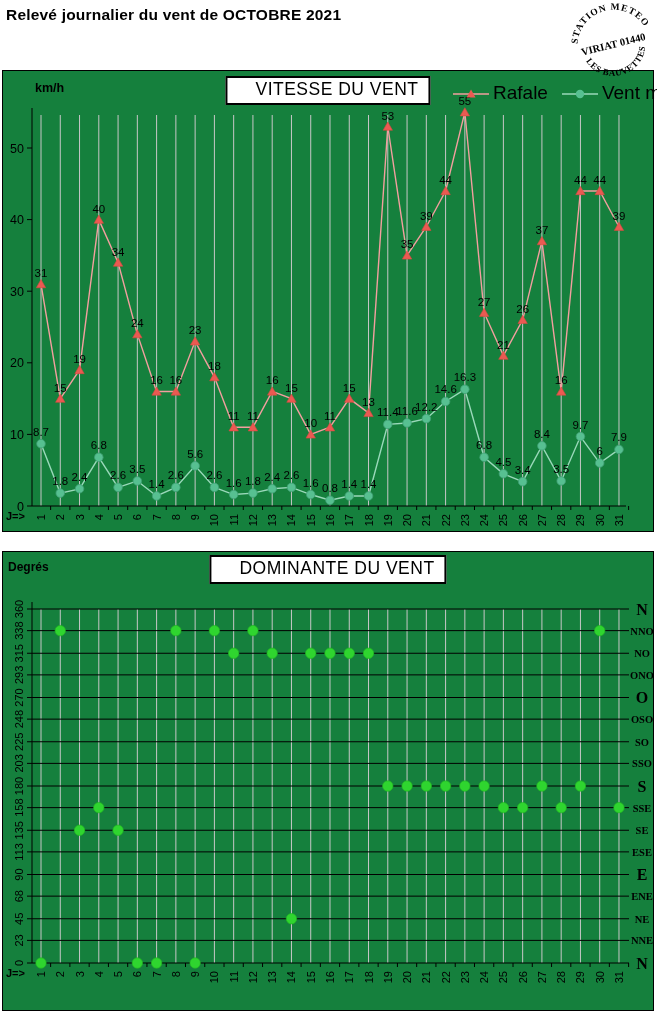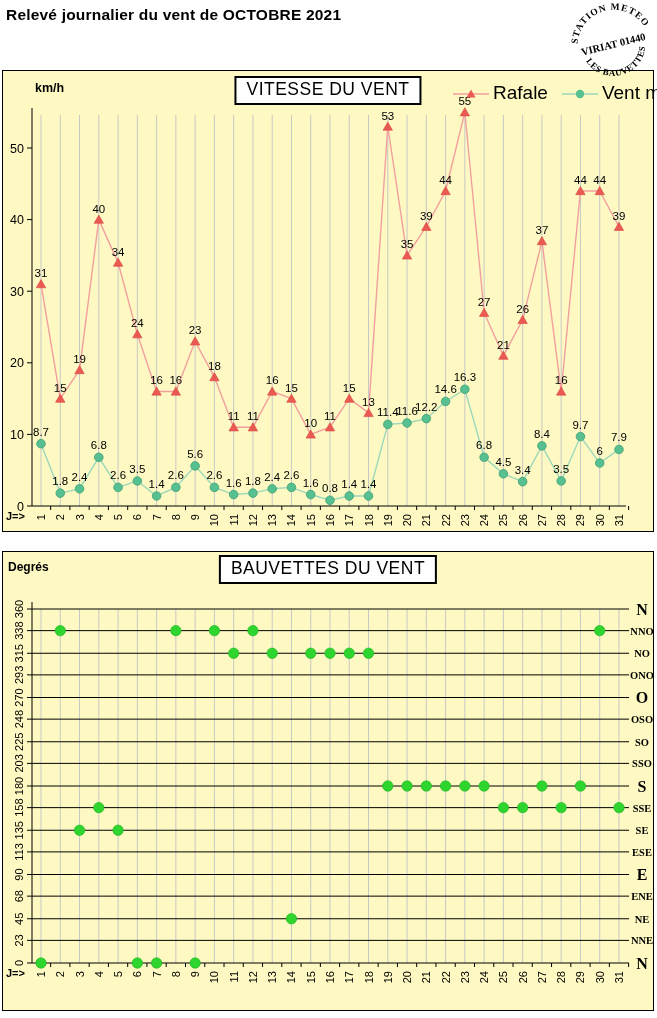--- a/index.html
+++ b/index.html
@@ -2,30 +2,30 @@
 <html><head>
 <meta charset="utf-8">
 <style>
   html,body{margin:0;padding:0;}
   body{
     width:657px;height:1018px;background:#ffffff;position:relative;overflow:hidden;
     font-family:"Liberation Sans", sans-serif;color:#000;
   }
   .page-title{position:absolute;left:6px;top:6px;font-size:15.5px;font-weight:bold;letter-spacing:.2px;}
   .stamp{position:absolute;left:568px;top:-2px;width:88px;height:82px;transform:rotate(-14deg);z-index:3;}
-  .chart-box{position:absolute;left:2px;width:650px;border:1px solid #000;background:#fef9c3;}
+  .chart-box{position:absolute;left:2px;width:650px;border:1px solid #000;background:#15803d;}
   #speed-box{top:70px;height:460px;}
   #dir-box{top:551px;height:458px;}
   .plot-svg{position:absolute;left:0;top:0;}
   .unit-label{position:absolute;font-weight:bold;z-index:2;}
   #speed-box .unit-label{left:32px;top:10px;font-size:12.5px;}
   #dir-box .unit-label{left:5px;top:8px;font-size:12px;}
   .box-title{
     position:absolute;left:50%;transform:translateX(-50%);top:5px;
-    border:2px solid #000;padding:1px 10px 3px 10px;font-size:17.5px;letter-spacing:.5px;
+    border:2px solid #000;padding:1px 10px 3px 28px;font-size:17.5px;letter-spacing:.5px;
     background:#fff;z-index:2;white-space:nowrap;
   }
   #dir-box .box-title{top:3px;}
   .legend{position:absolute;display:flex;align-items:flex-start;z-index:2;font-size:19px;}
   #speed-box .legend{left:450px;top:11px;gap:14px;}
   .legend-item{display:flex;align-items:center;gap:4px;white-space:nowrap;}
   #dir-box .legend{left:491px;top:6px;gap:2px;font-size:11.5px;line-height:1.2;}
   #dir-box .legend .legend-text{width:140px;}
   #dir-box .legend svg{margin-top:3px;}
 </style>
@@ -306,21 +306,21 @@
       <line x1="548.5489999999999" y1="435" x2="548.5489999999999" y2="439" stroke="#000"></line>
       <line x1="567.8149999999999" y1="435" x2="567.8149999999999" y2="439" stroke="#000"></line>
       <line x1="587.0809999999999" y1="435" x2="587.0809999999999" y2="439" stroke="#000"></line>
       <line x1="606.3469999999999" y1="435" x2="606.3469999999999" y2="439" stroke="#000"></line>
       <line x1="625.6129999999999" y1="435" x2="625.6129999999999" y2="439" stroke="#000"></line>
     </svg>
 </section>
 
 <section class="chart-box" id="dir-box">
   <span class="unit-label">Degrés</span>
-  <div class="box-title">BAUVETTES DU VENT</div>
+  <div class="box-title">DOMINANTE DU VENT</div>
   <svg id="dir-svg" class="plot-svg" width="650" height="458" xmlns="http://www.w3.org/2000/svg">
       <g>
         <line x1="38" y1="57" x2="38" y2="411" stroke="#c7c7c7"></line>
         <line x1="57.266" y1="57" x2="57.266" y2="411" stroke="#c7c7c7"></line>
         <line x1="76.532" y1="57" x2="76.532" y2="411" stroke="#c7c7c7"></line>
         <line x1="95.798" y1="57" x2="95.798" y2="411" stroke="#c7c7c7"></line>
         <line x1="115.064" y1="57" x2="115.064" y2="411" stroke="#c7c7c7"></line>
         <line x1="134.32999999999998" y1="57" x2="134.32999999999998" y2="411" stroke="#c7c7c7"></line>
         <line x1="153.596" y1="57" x2="153.596" y2="411" stroke="#c7c7c7"></line>
         <line x1="172.862" y1="57" x2="172.862" y2="411" stroke="#c7c7c7"></line>

